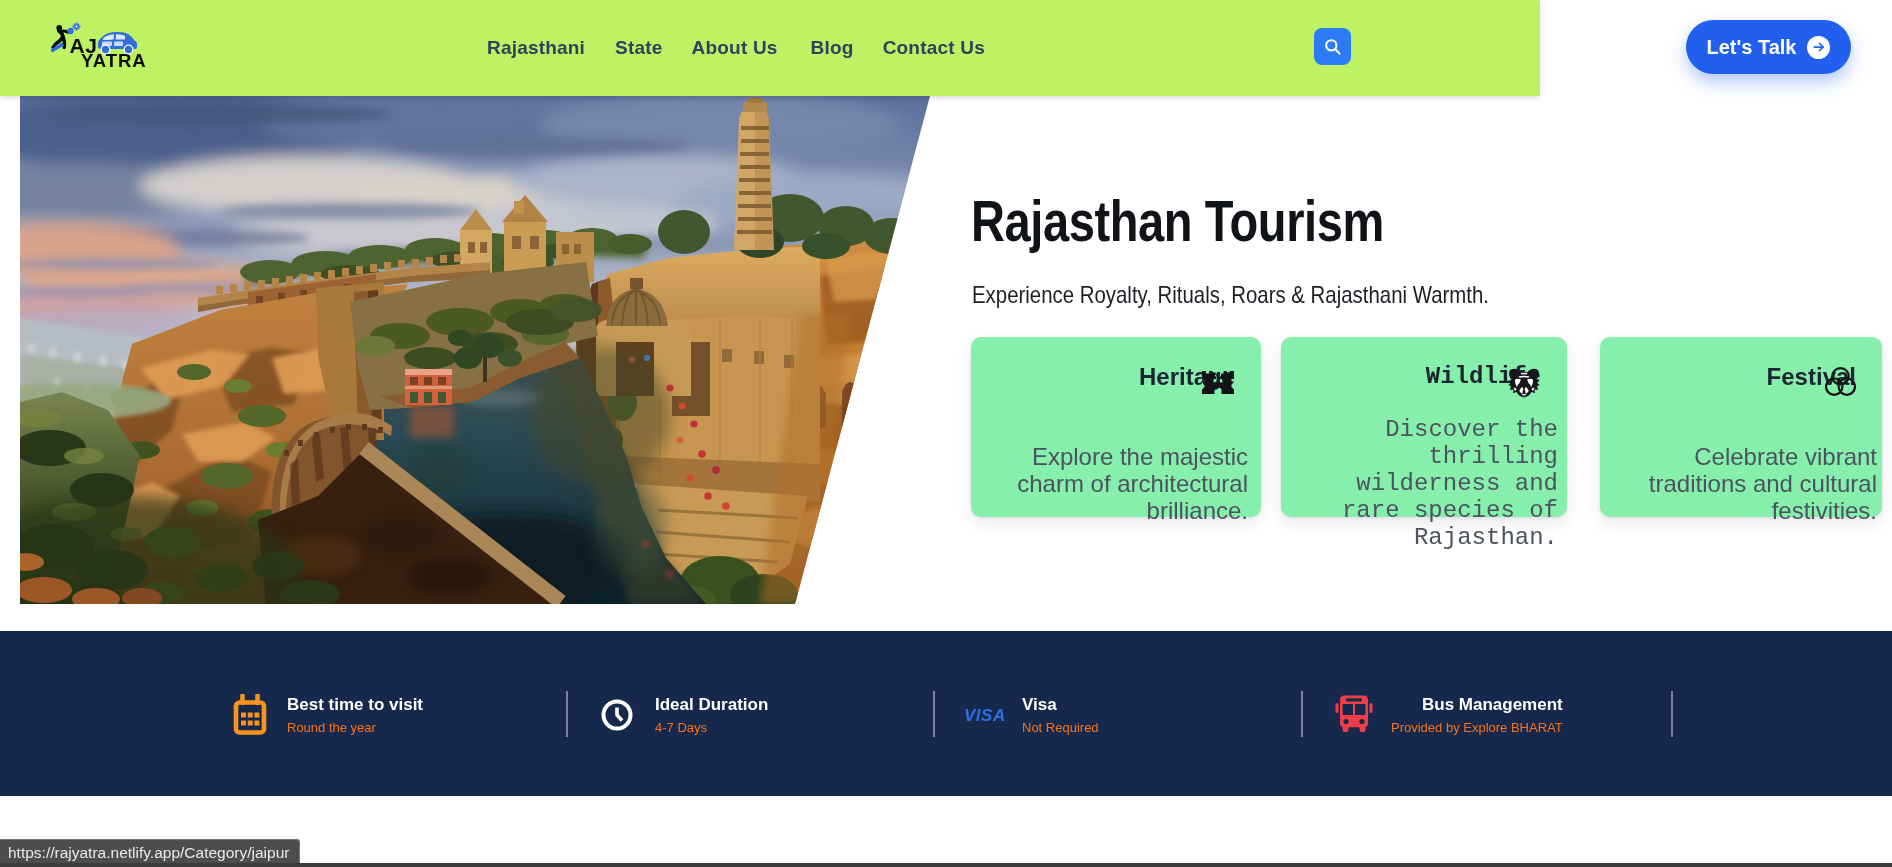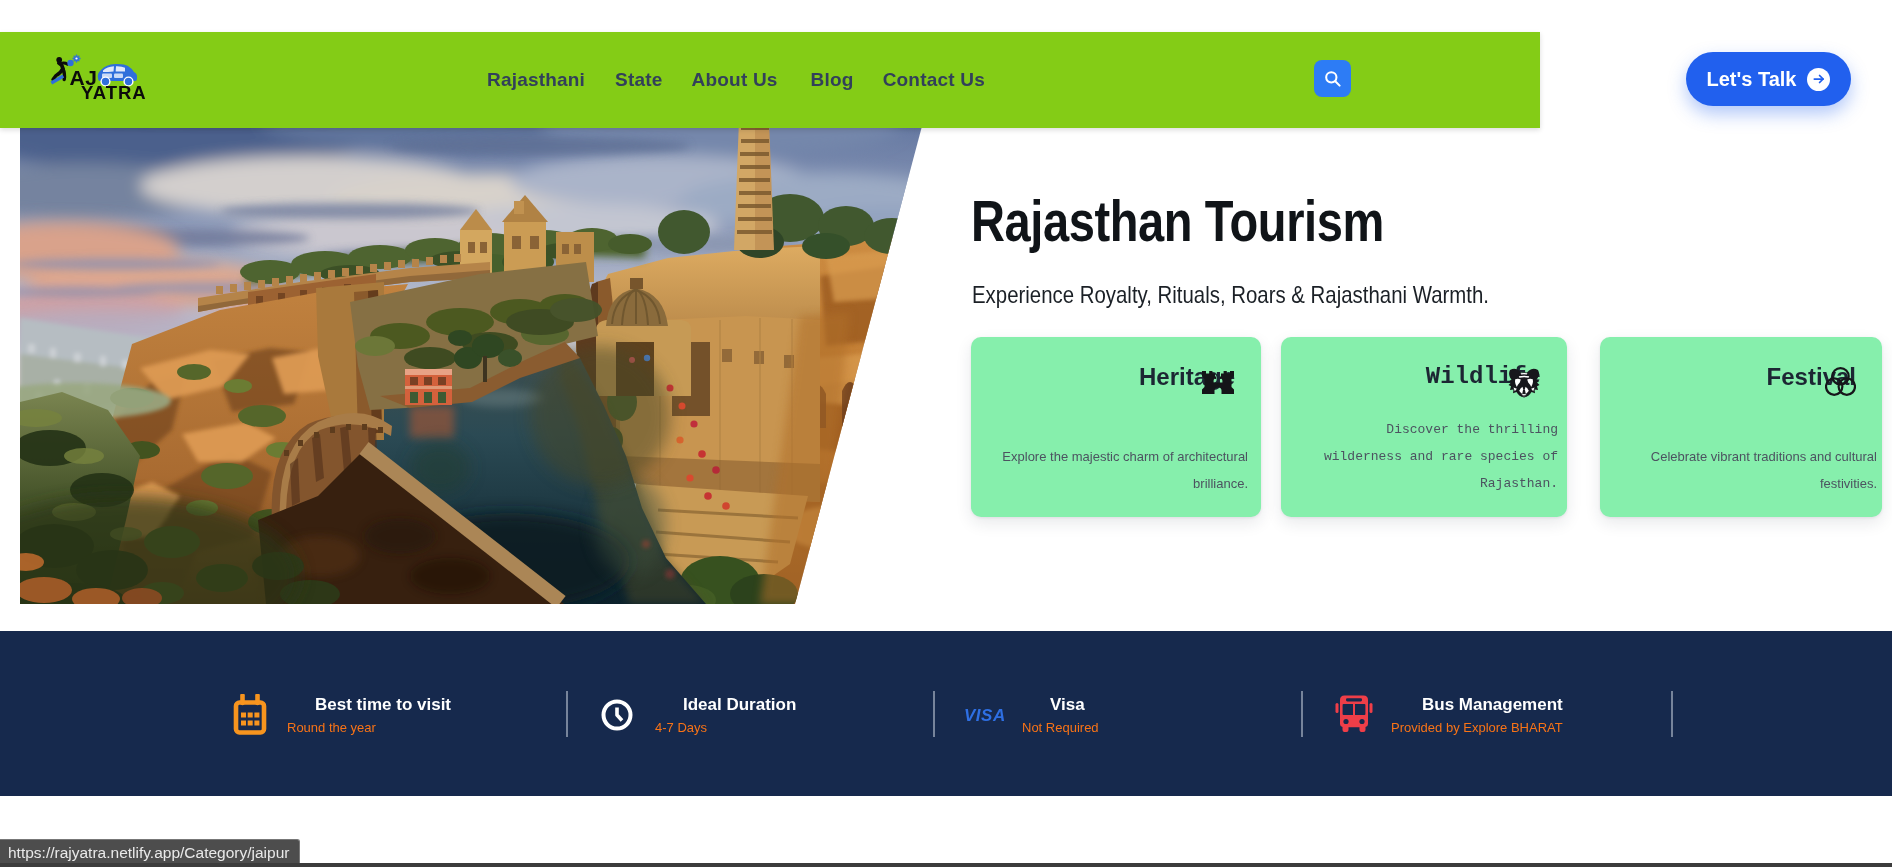--- a/index.html
+++ b/index.html
@@ -1,21 +1,21 @@
 <!DOCTYPE html>
 <html><head>
 <meta charset="utf-8">
 <style>
 * { margin:0; padding:0; box-sizing:border-box; }
 html,body { width:1892px; height:867px; overflow:hidden; }
 body { font-family:"Liberation Sans",sans-serif; background:#ffffff; position:relative; }
 
 
-.navbar { position:absolute; top:0; left:0; width:1540px; height:96px; background:#84cc16;
-  box-shadow:0 2px 5px rgba(0,0,0,0.14); z-index:20;margin-top:32px; }
+.navbar { position:absolute; top:0; left:0; width:1540px; height:96px; background:#bef264;
+  box-shadow:0 2px 5px rgba(0,0,0,0.14); z-index:20; }
 .navlinks { position:absolute; top:0; left:487px; height:96px; display:flex; align-items:center; }
 .navlinks a { color:#32405a; font-size:19px; font-weight:700; text-decoration:none; letter-spacing:0.2px; }
 .searchbtn { position:absolute; left:1314px; top:28px; width:37px; height:37px; background:#2d7cf5; border-radius:8px; display:flex; align-items:center; justify-content:center; }
 .talkbtn { position:absolute; left:1686px; top:20px; width:165px; height:54px; border-radius:27px;
   background:#2160ee; color:#fff; display:flex; align-items:center; justify-content:center; gap:11px;
   font-size:20px; font-weight:700; box-shadow:0 8px 18px rgba(33,96,238,0.35); }
 .talkbtn .circ { width:23px; height:23px; border-radius:50%; background:#fff; display:flex; align-items:center; justify-content:center; }
 
 
 .logo { position:absolute; left:50px; top:22px; width:100px; height:48px; }
@@ -25,26 +25,26 @@
   clip-path: polygon(0 0, 910px 0, 775px 508px, 0 508px); }
 .hero-title { position:absolute; left:971px; top:188px; font-size:57px; font-weight:700; color:#101418;
   letter-spacing:-0.5px; white-space:nowrap; transform-origin:left top; transform:scaleX(0.825); }
 .hero-sub { position:absolute; left:972px; top:281px; font-size:24px; color:#1b2026; white-space:nowrap; transform-origin:left top; transform:scaleX(0.85); }
 
 
 .card { position:absolute; top:337px; width:290px; height:180px; background:#86efac; border-radius:10px;
   box-shadow:0 6px 16px rgba(30,40,60,0.10), 0 1px 3px rgba(30,40,60,0.08); padding:26px 26px 0 25px;text-align:right; }
 .card h3 { font-size:24px; font-weight:700; color:#1c2633; }
 .card .icon { position:absolute; top:30px; right:26px; }
-.card p { font-size:13px; color:#4c5360; line-height:27px; position:absolute; left:25px; width:252px; }
+.card p { font-size:24px; color:#4c5360; line-height:27px; position:absolute; left:25px; width:252px; }
 
 
 .band { position:absolute; left:0; top:631px; width:1892px; height:165px; background:#16294d; }
 .band .item { position:absolute; top:0; height:165px; }
-.band .t1 { font-size:17px; font-weight:700; color:#fff; white-space:nowrap;margin-left:28px; }
+.band .t1 { font-size:17px; font-weight:700; color:#fff; white-space:nowrap; }
 .band .t2 { font-size:13px; color:#f97316; white-space:nowrap; margin-top:5px; }
 .divider { position:absolute; top:691px; width:2px; height:46px; background:rgba(200,208,220,0.55); }
 
 
 .chip { position:absolute; left:0; top:839px; height:35px; background:#4d4d4d; color:#e9e9e9;
   font-size:15.5px; line-height:26px; padding:0 10px 0 8px; border-radius:0 3px 0 0; border:1px solid #777; border-left:none; border-bottom:none;}
 .bottombar { position:absolute; left:0; top:863px; width:1892px; height:4px; background:#3c3c3c; }
 </style>
 </head>
 <body>

